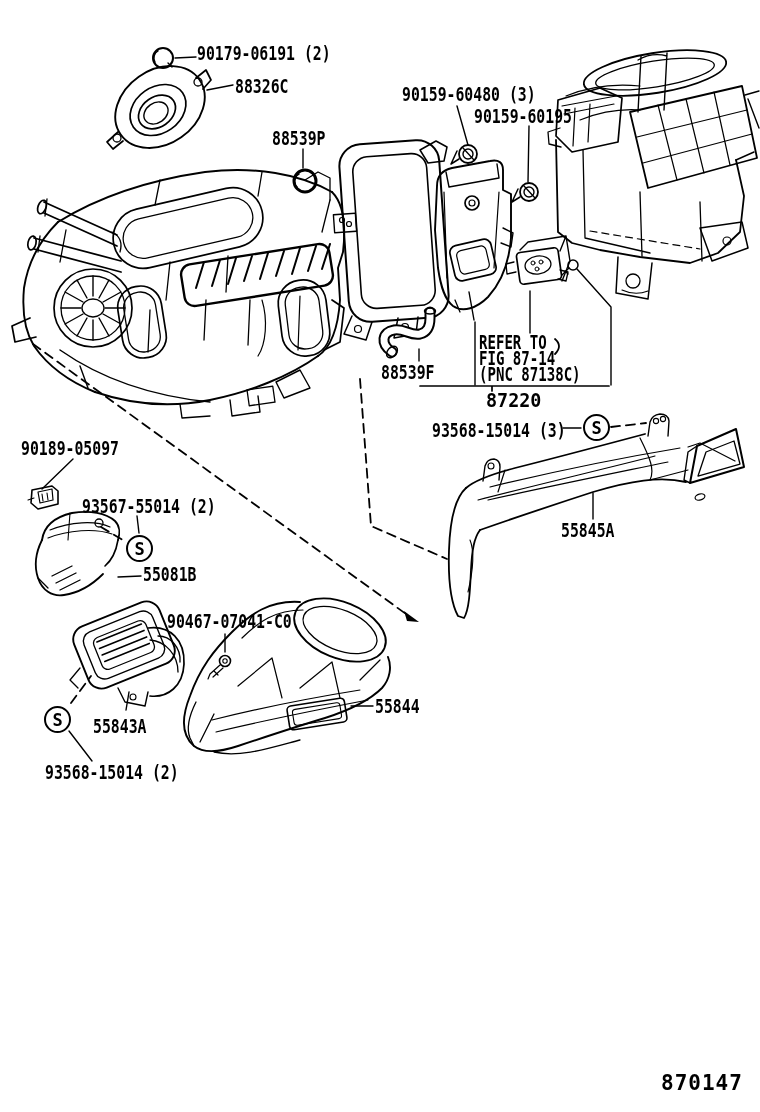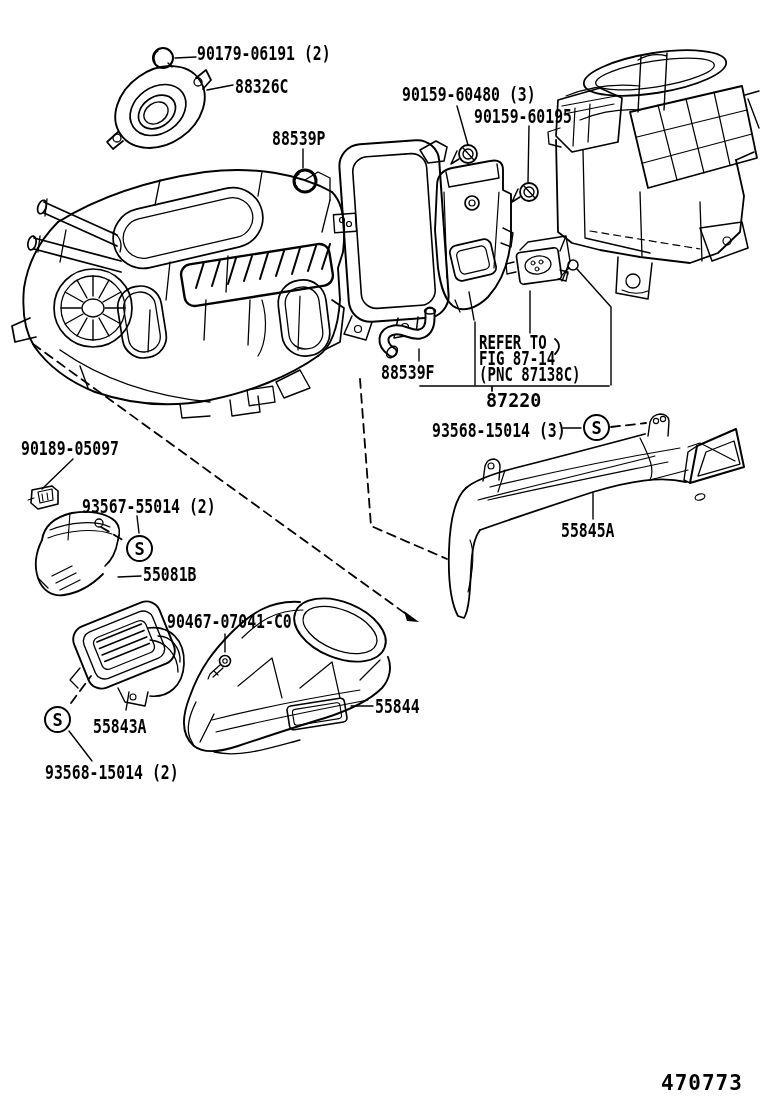--- a/index.html
+++ b/index.html
@@ -319,15 +319,15 @@
 <div class="plabel" style="left:82px;top:494px">93567-55014 (2)</div>
 <div class="s-circle" style="left:126px;top:535px">S</div>
 <div class="plabel" style="left:143px;top:562px">55081B</div>
 
 <div class="plabel" style="left:167px;top:609px">90467-07041-C0</div>
 <div class="plabel" style="left:93px;top:714px">55843A</div>
 <div class="plabel" style="left:375px;top:694px">55844</div>
 <div class="s-circle" style="left:44px;top:706px">S</div>
 <div class="plabel" style="left:45px;top:760px">93568-15014 (2)</div>
 
-<div class="fignum" style="left:661px;top:1071px">470773</div>
+<div class="fignum" style="left:661px;top:1071px">870147</div>
 
 </div>
 
 </body></html>

